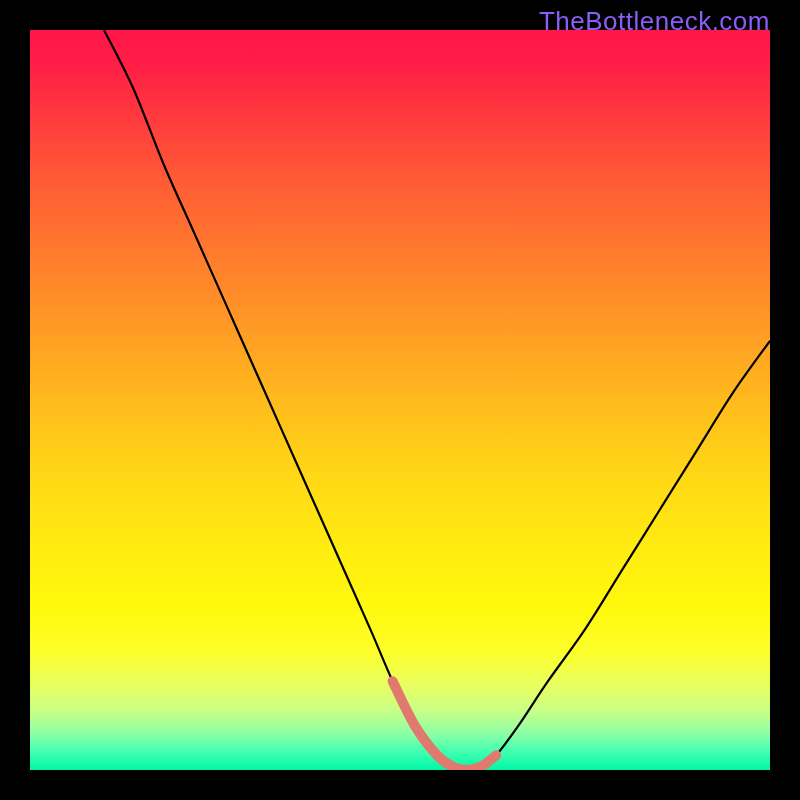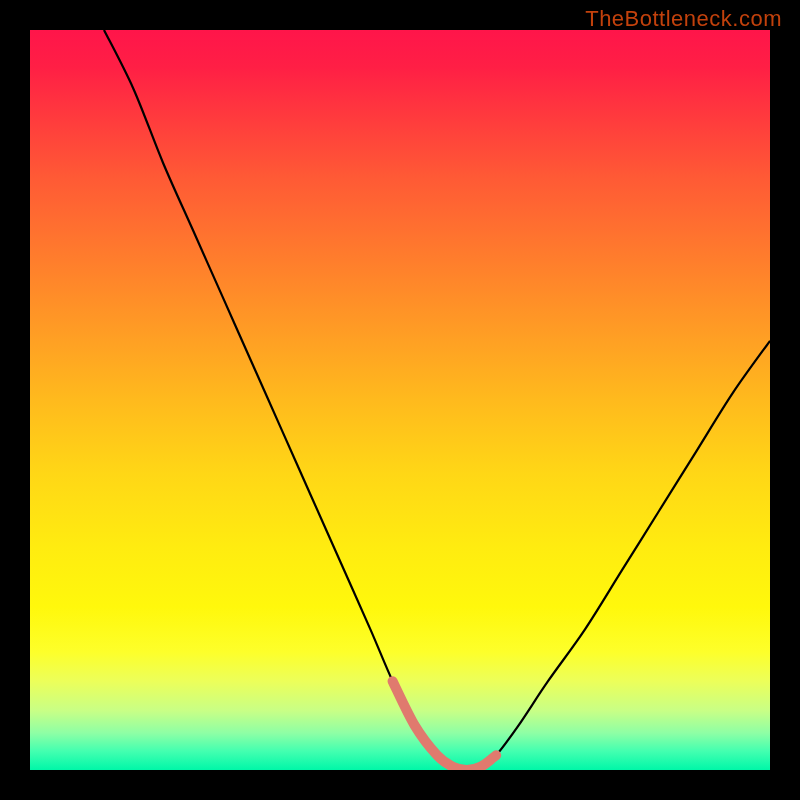--- a/index.html
+++ b/index.html
@@ -13,23 +13,23 @@
   }
   .frame {
     position: relative;
     width: 800px;
     height: 800px;
     background: #000;
   }
   .watermark {
     position: absolute;
     top: 6px;
-    right: 18px;
-    color: #c2410c;
-    font-size: 22px;
+    right: 30px;
+    color: #8b5cf6;
+    font-size: 26px;
     font-weight: 400;
     letter-spacing: 0.5px;
     z-index: 10;
   }
   .plot-area {
     position: absolute;
     left: 30px;
     top: 30px;
     width: 740px;
     height: 740px;

